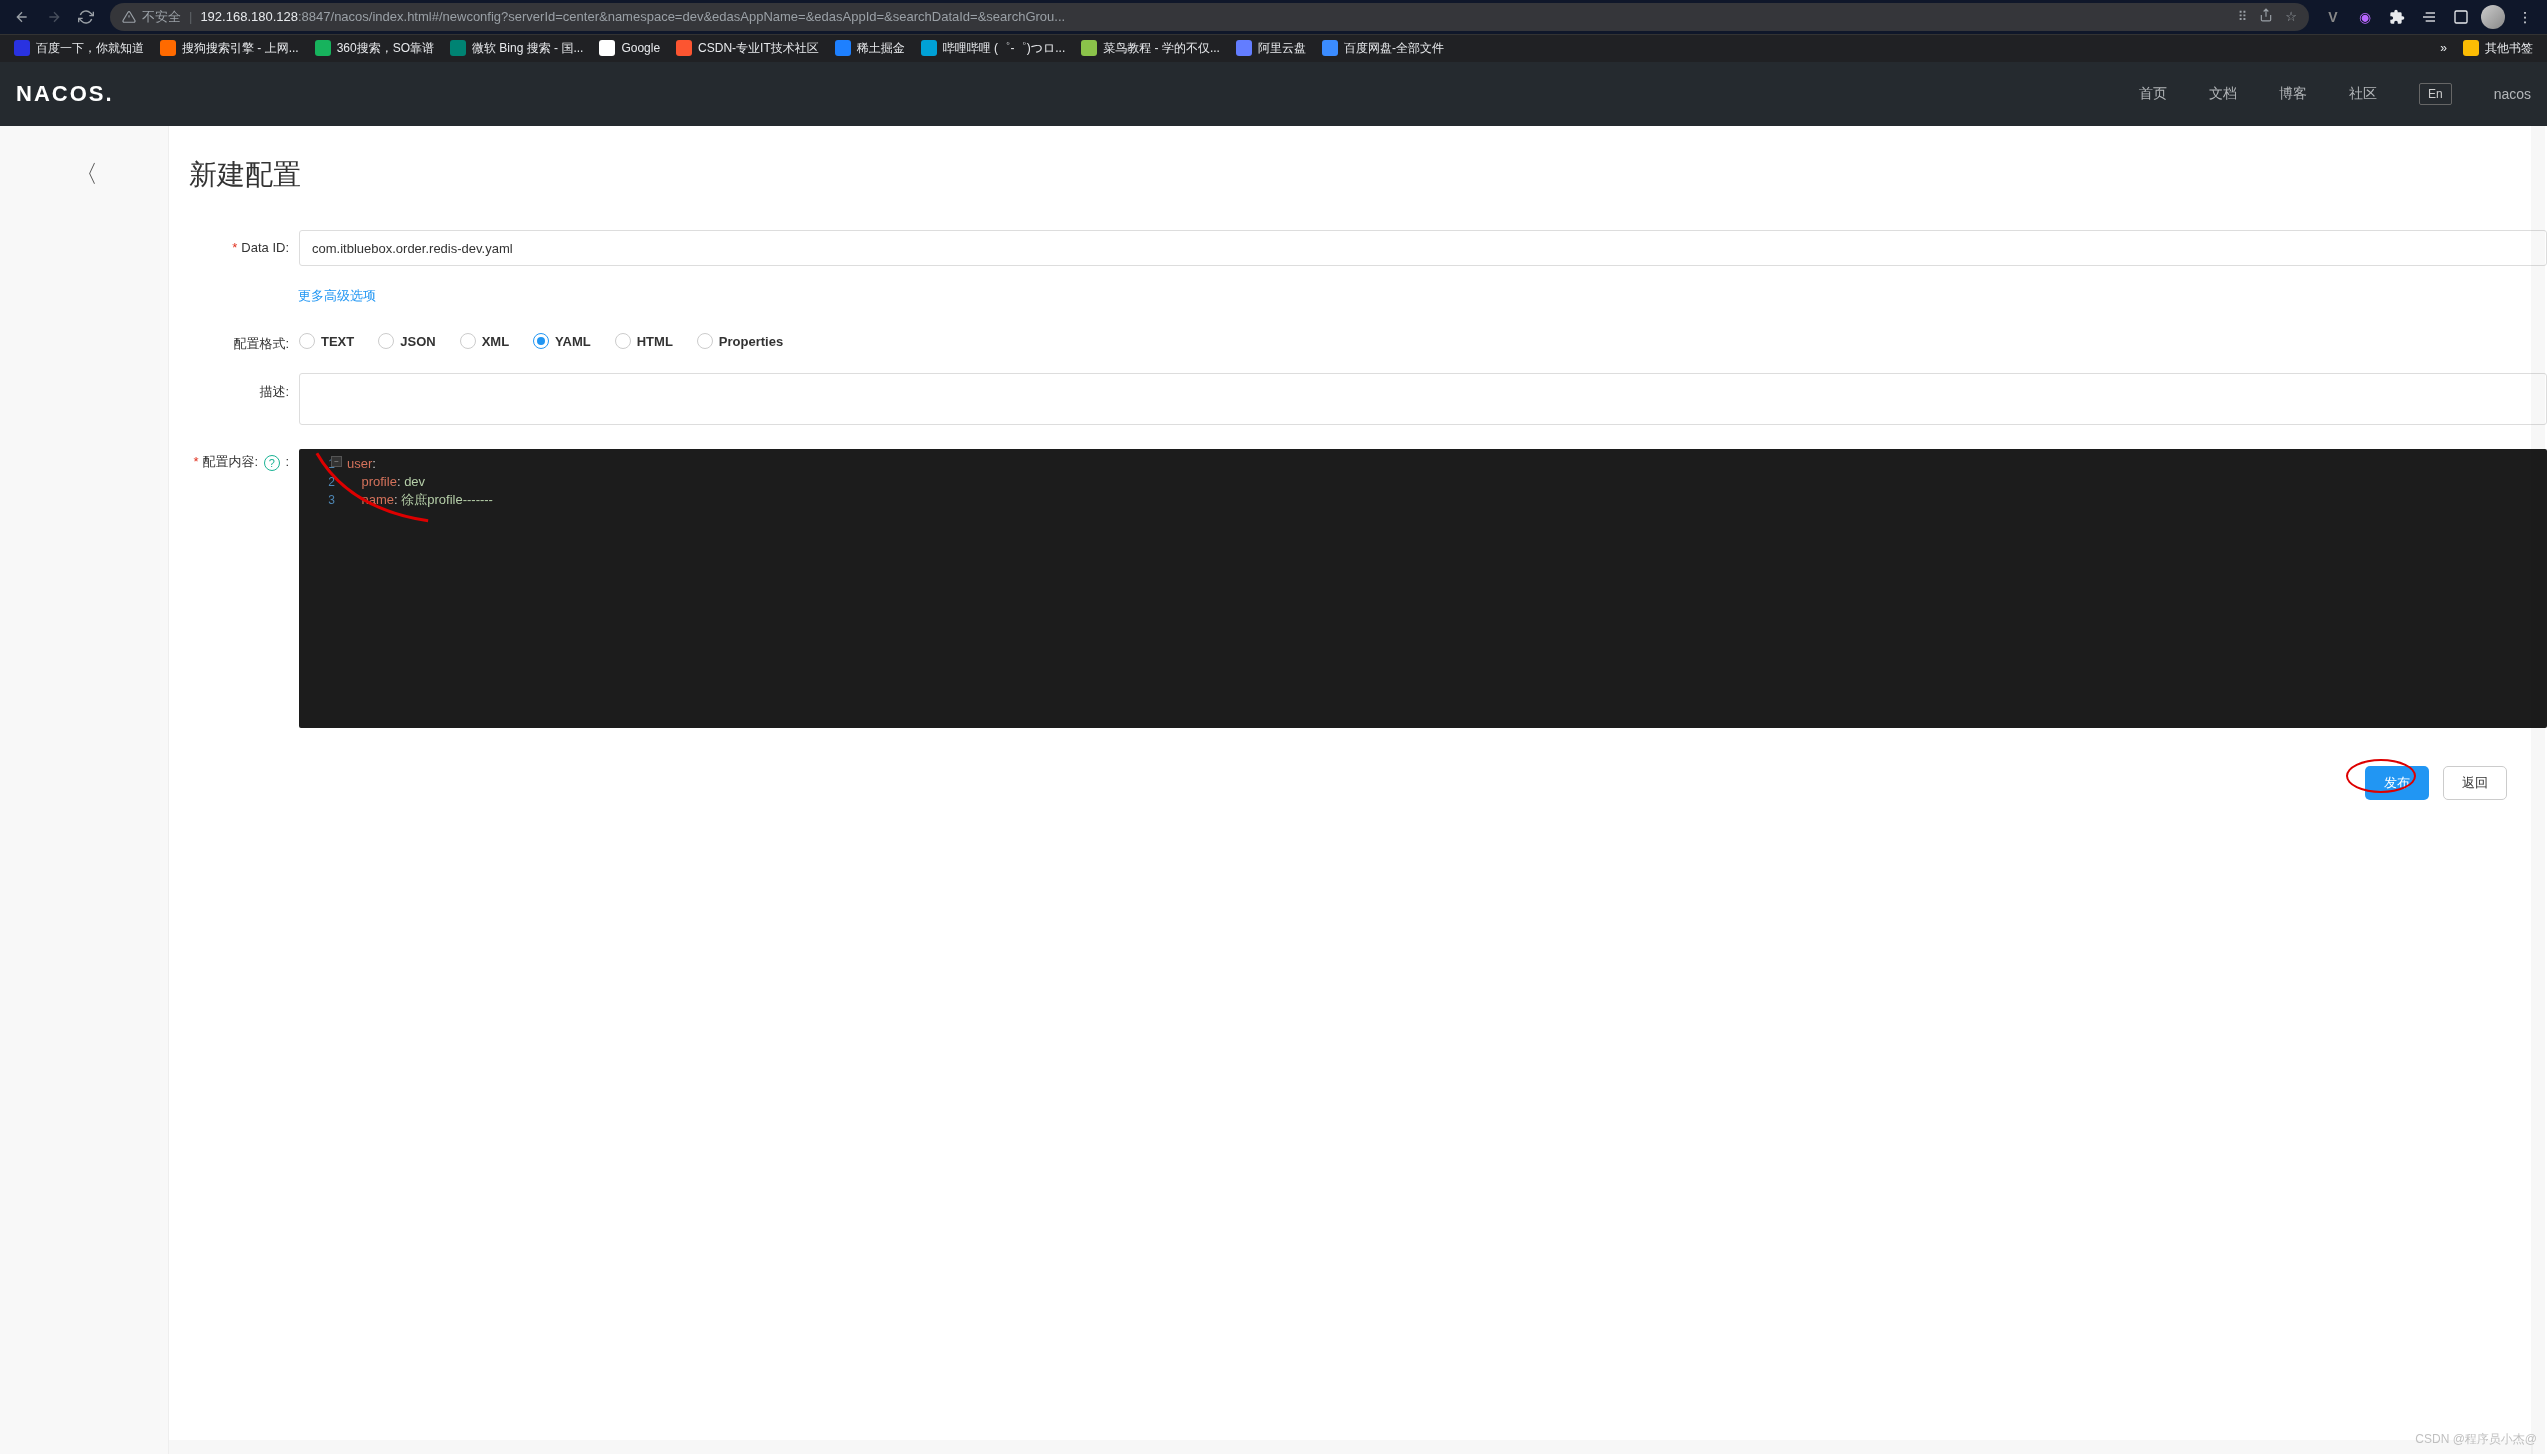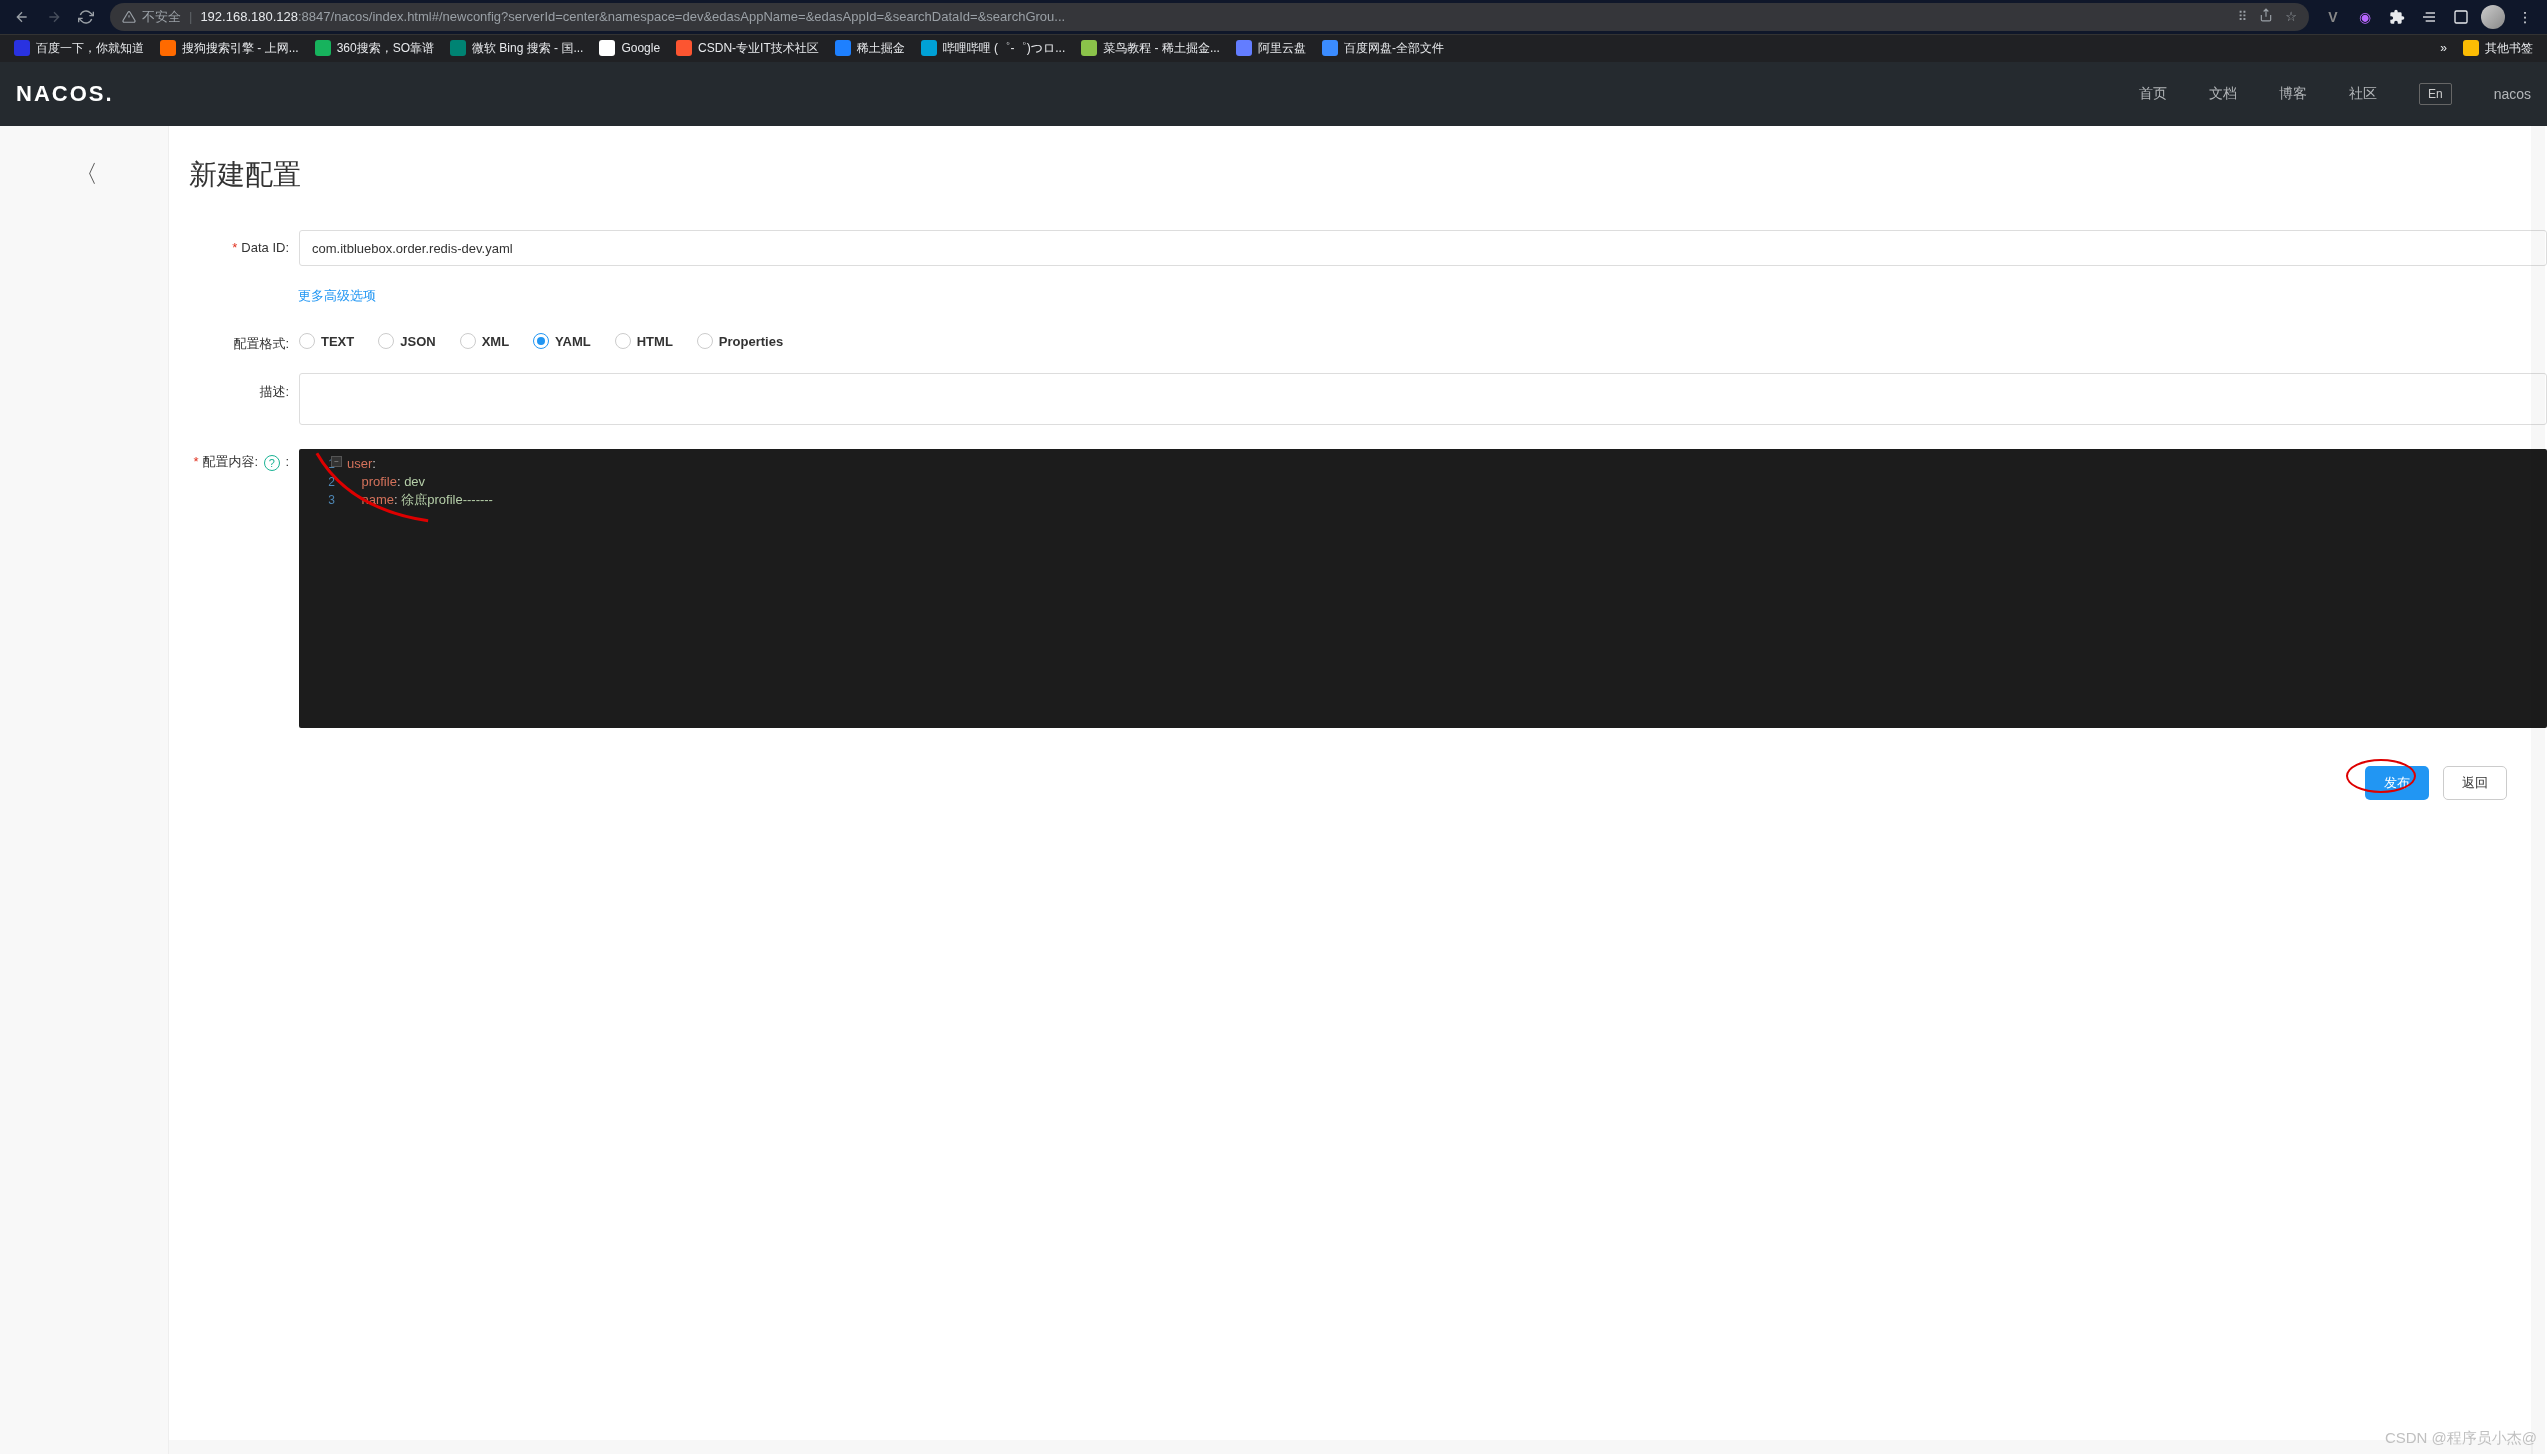--- a/index.html
+++ b/index.html
@@ -66,21 +66,21 @@
     .yaml-colon { color: #ccc; }
     .yaml-val { color: #b5cea8; }
     .red-annot { position: absolute; left: 0; top: 0; width: 149px; height: 80px; pointer-events: none; }
     
     .footer-btns { display: flex; justify-content: flex-end; gap: 14px; padding: 18px 40px 18px 0; }
     .btn { padding: 7px 18px; font-size: 13px; border-radius: 5px; cursor: pointer; border: 1px solid transparent; }
     .btn-primary { background: #2196f3; color: #fff; position: relative; }
     .btn-default { background: #fff; border: 1px solid #ccc; color: #333; }
     .red-circle { position: absolute; left: -20px; top: -8px; width: 70px; height: 34px; border: 2.5px solid #d00; border-radius: 50%; pointer-events: none; }
     
-    .watermark { position: fixed; bottom: 6px; right: 10px; font-size: 15px; color: #c0c0c0; }
+    .watermark { position: fixed; bottom: 6px; right: 10px; font-size: 12px; color: #c0c0c0; }
     .scroll-hint { position: fixed; right: 2px; top: 125px; bottom: 0; width: 14px; background: rgba(0,0,0,0.03); }
     .scroll-bottom { position: fixed; left: 169px; right: 14px; bottom: 0; height: 14px; background: rgba(0,0,0,0.03); }
   </style>
 </head>
 <body>
 
 <div class="browser-chrome">
   <div class="nav-bar">
     <div class="nav-icon">
         <svg width="16" height="16" viewBox="0 0 24 24" fill="none" stroke="currentColor" stroke-width="2">
@@ -168,21 +168,21 @@
       <div class="bookmark">
         <span class="bm-icon" style="background:#1e80ff"></span>
         <span>稀土掘金</span>
       </div>
       <div class="bookmark">
         <span class="bm-icon" style="background:#00a1d6"></span>
         <span>哔哩哔哩 (゜-゜)つロ...</span>
       </div>
       <div class="bookmark">
         <span class="bm-icon" style="background:#8bc34a"></span>
-        <span>菜鸟教程 - 稀土掘金...</span>
+        <span>菜鸟教程 - 学的不仅...</span>
       </div>
       <div class="bookmark">
         <span class="bm-icon" style="background:#637dff"></span>
         <span>阿里云盘</span>
       </div>
       <div class="bookmark">
         <span class="bm-icon" style="background:#3b8cff"></span>
         <span>百度网盘-全部文件</span>
       </div>
       <div class="bookmarks-right">

